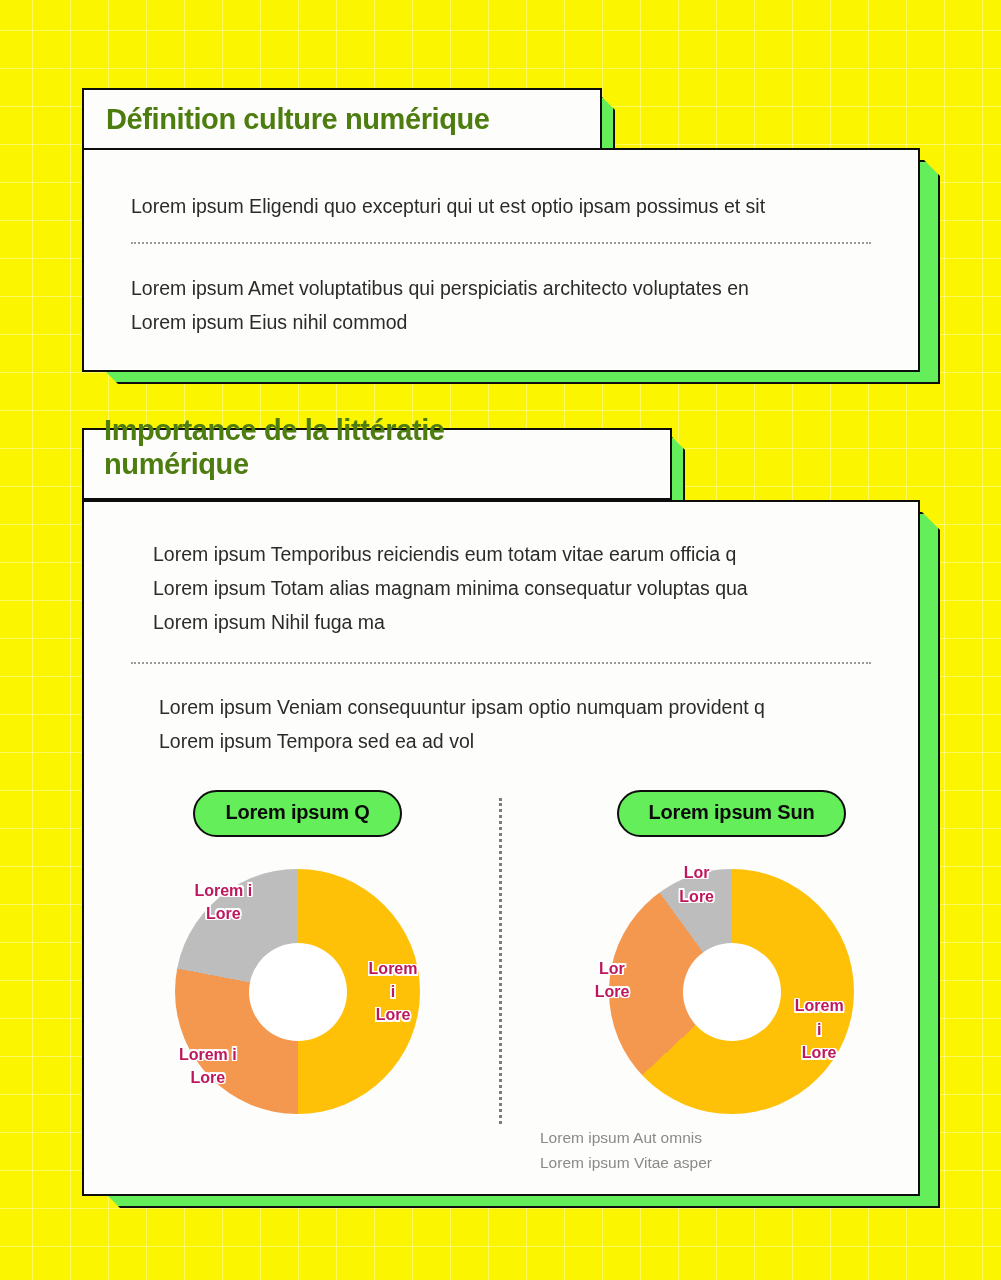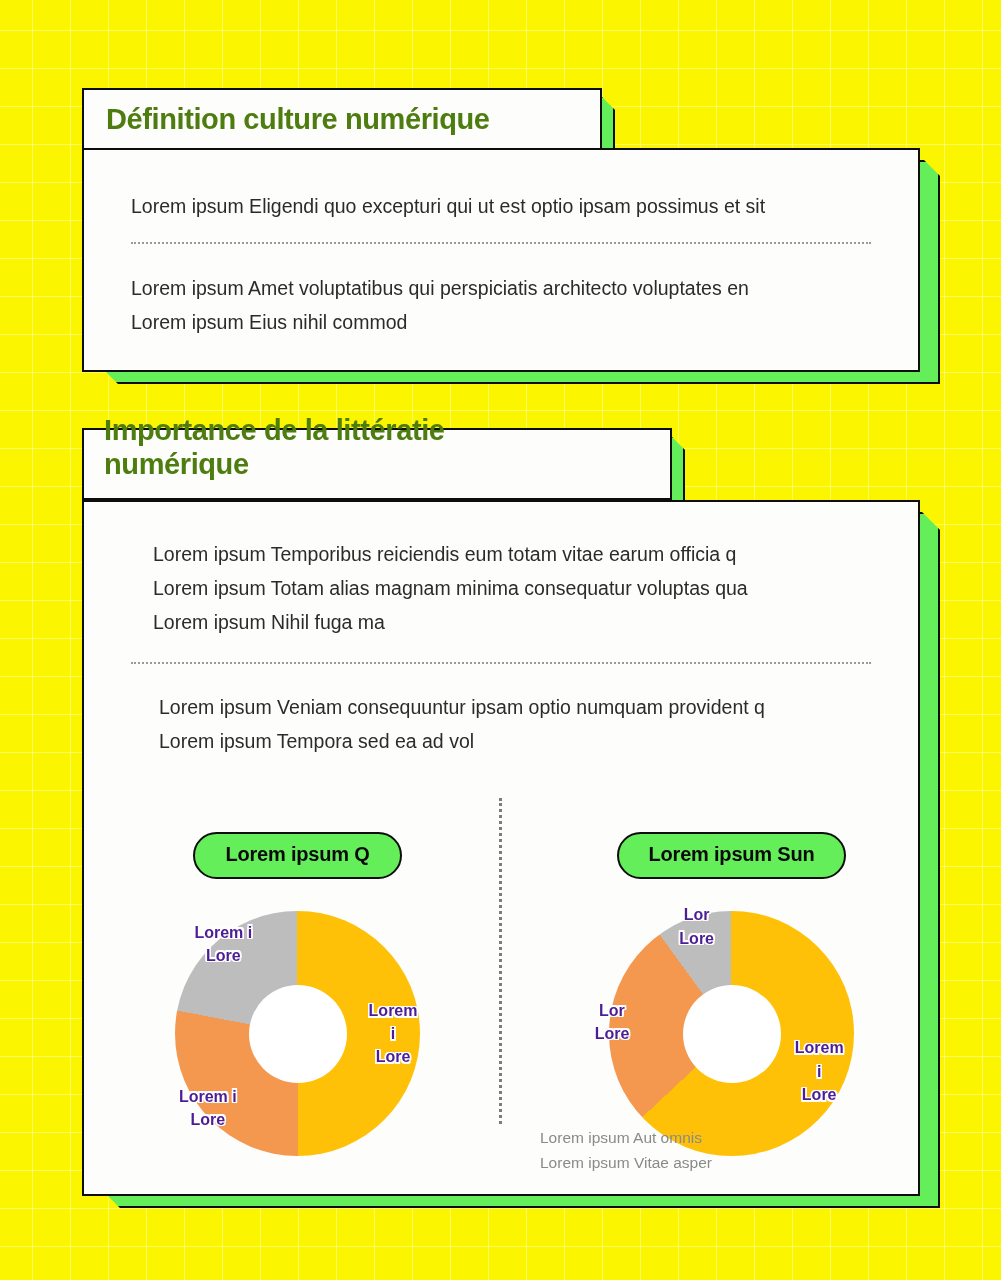--- a/index.html
+++ b/index.html
@@ -112,21 +112,20 @@
   #chart-area {
     position: absolute;
     left: 110px; top: 790px;
     width: 790px; height: 400px;
     z-index: 5;
   }
   .chart-col {
     position: absolute;
     top: 0;
     width: 375px;
-    margin-top: 42px;
   }
   #chart-col-left  { left: 0; }
   #chart-col-right { left: 434px; }
 
   #chart-vdivider {
     position: absolute;
     left: 389px; top: 8px;
     width: 0; height: 326px;
     border-left: 3px dotted #7C7C7C;
   }
@@ -161,21 +160,21 @@
     left: 50%; top: 50%;
     transform: translate(-50%, -50%);
     width: 98px; height: 98px;
     border-radius: 50%;
     background: #FFFFFF;
   }
   .slice-label {
     position: absolute;
     font-size: 16px;
     font-weight: bold;
-    color: #4c1d95;
+    color: #be185d;
     line-height: 1.45;
     text-align: center;
     white-space: pre-line;
     transform: translate(-50%, -50%);
     text-shadow:
       -1.6px -1.6px 0 #fff,  1.6px -1.6px 0 #fff,
       -1.6px  1.6px 0 #fff,  1.6px  1.6px 0 #fff,
       -1.6px 0 0 #fff, 1.6px 0 0 #fff,
        0 -1.6px 0 #fff, 0 1.6px 0 #fff;
   }

